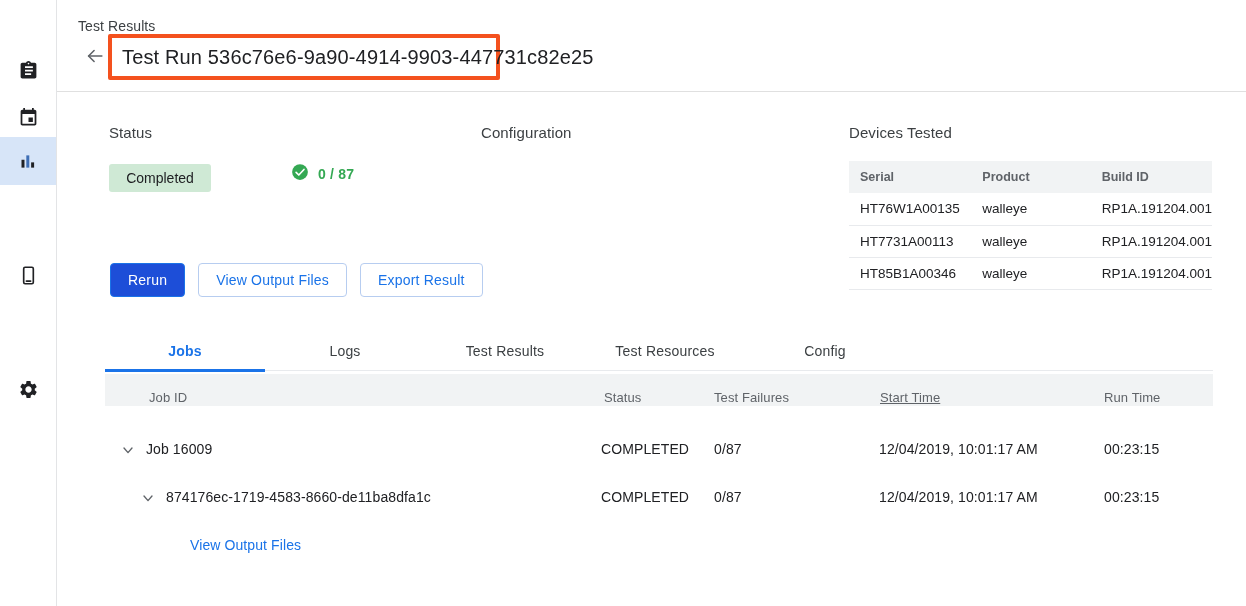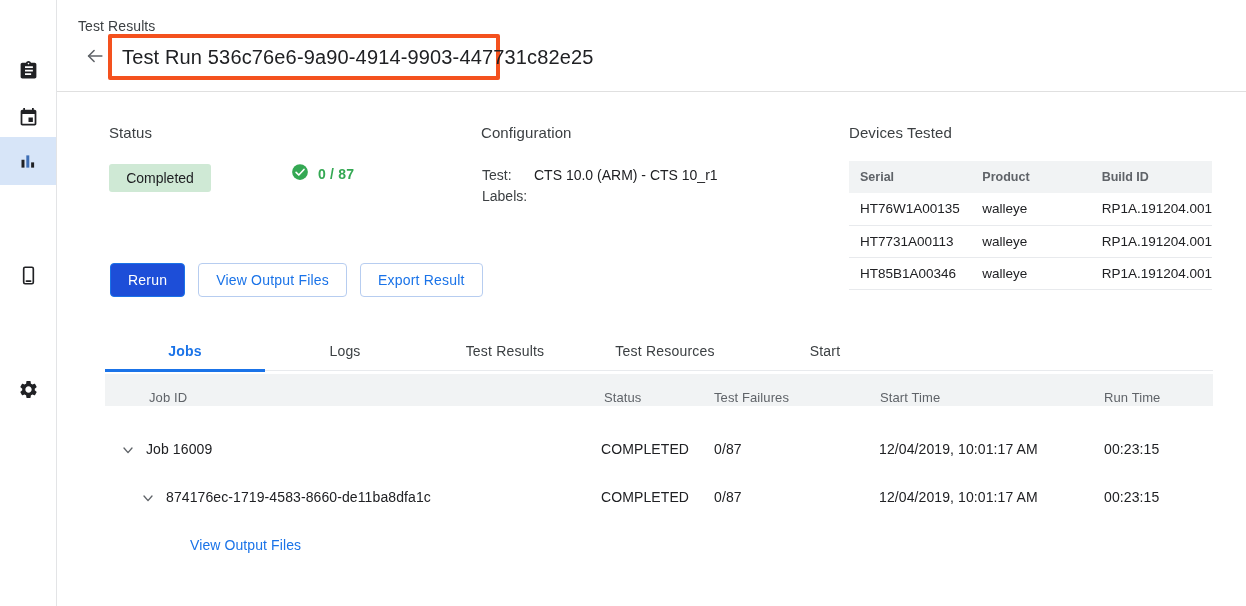--- a/index.html
+++ b/index.html
@@ -334,30 +334,20 @@
   </div>
 
   <div id="actions">
     <div class="btn btn-primary">Rerun</div>
     <div class="btn btn-outline">View Output Files</div>
     <div class="btn btn-outline">Export Result</div>
   </div>
 
   <div class="section-title" style="left:481px; top:124px;">Configuration</div>
 
-  <div id="config-rows">
-    <div class="cfg-row">
-      <span class="cfg-key">Test:</span>
-      <span class="cfg-val">CTS 10.0 (ARM) - CTS 10_r1</span>
-    </div>
-    <div class="cfg-row">
-      <span class="cfg-key">Labels:</span>
-      <span class="cfg-val"></span>
-    </div>
-  </div>
 
   <div class="section-title" style="left:849px; top:124px;">Devices Tested</div>
 
   <table id="devices-table">
     <thead>
       <tr>
         <th class="dev-col-serial">Serial</th>
         <th class="dev-col-product">Product</th>
         <th>Build ID</th>
       </tr>
@@ -379,28 +369,28 @@
         <td>RP1A.191204.001</td>
       </tr>
     </tbody>
   </table>
 
   <div id="tabs">
     <div class="tab active">Jobs</div>
     <div class="tab">Logs</div>
     <div class="tab">Test Results</div>
     <div class="tab">Test Resources</div>
-    <div class="tab">Start</div>
+    <div class="tab">Config</div>
   </div>
 
   <div id="jobs-header">
     <span class="jh-cell" style="left:44px;">Job ID</span>
     <span class="jh-cell" style="left:499px;">Status</span>
     <span class="jh-cell" style="left:609px;">Test Failures</span>
-    <span class="jh-cell" style="left:775px;">Start Time</span>
+    <span class="jh-cell" style="left:775px;text-decoration:underline;">Start Time</span>
     <span class="jh-cell" style="left:999px;">Run Time</span>
   </div>
 
   <div class="jobs-row" style="top:426px;">
     <span class="chev" style="left:13px;">
       <svg width="16" height="16" viewBox="0 0 24 24" fill="none" stroke="#5f6368" stroke-width="2" stroke-linecap="round" stroke-linejoin="round">
         <polyline points="6,9 12,16 18,9"></polyline>
       </svg>
     </span>
     <span class="jr-cell" style="left:41px;">Job 16009</span>

